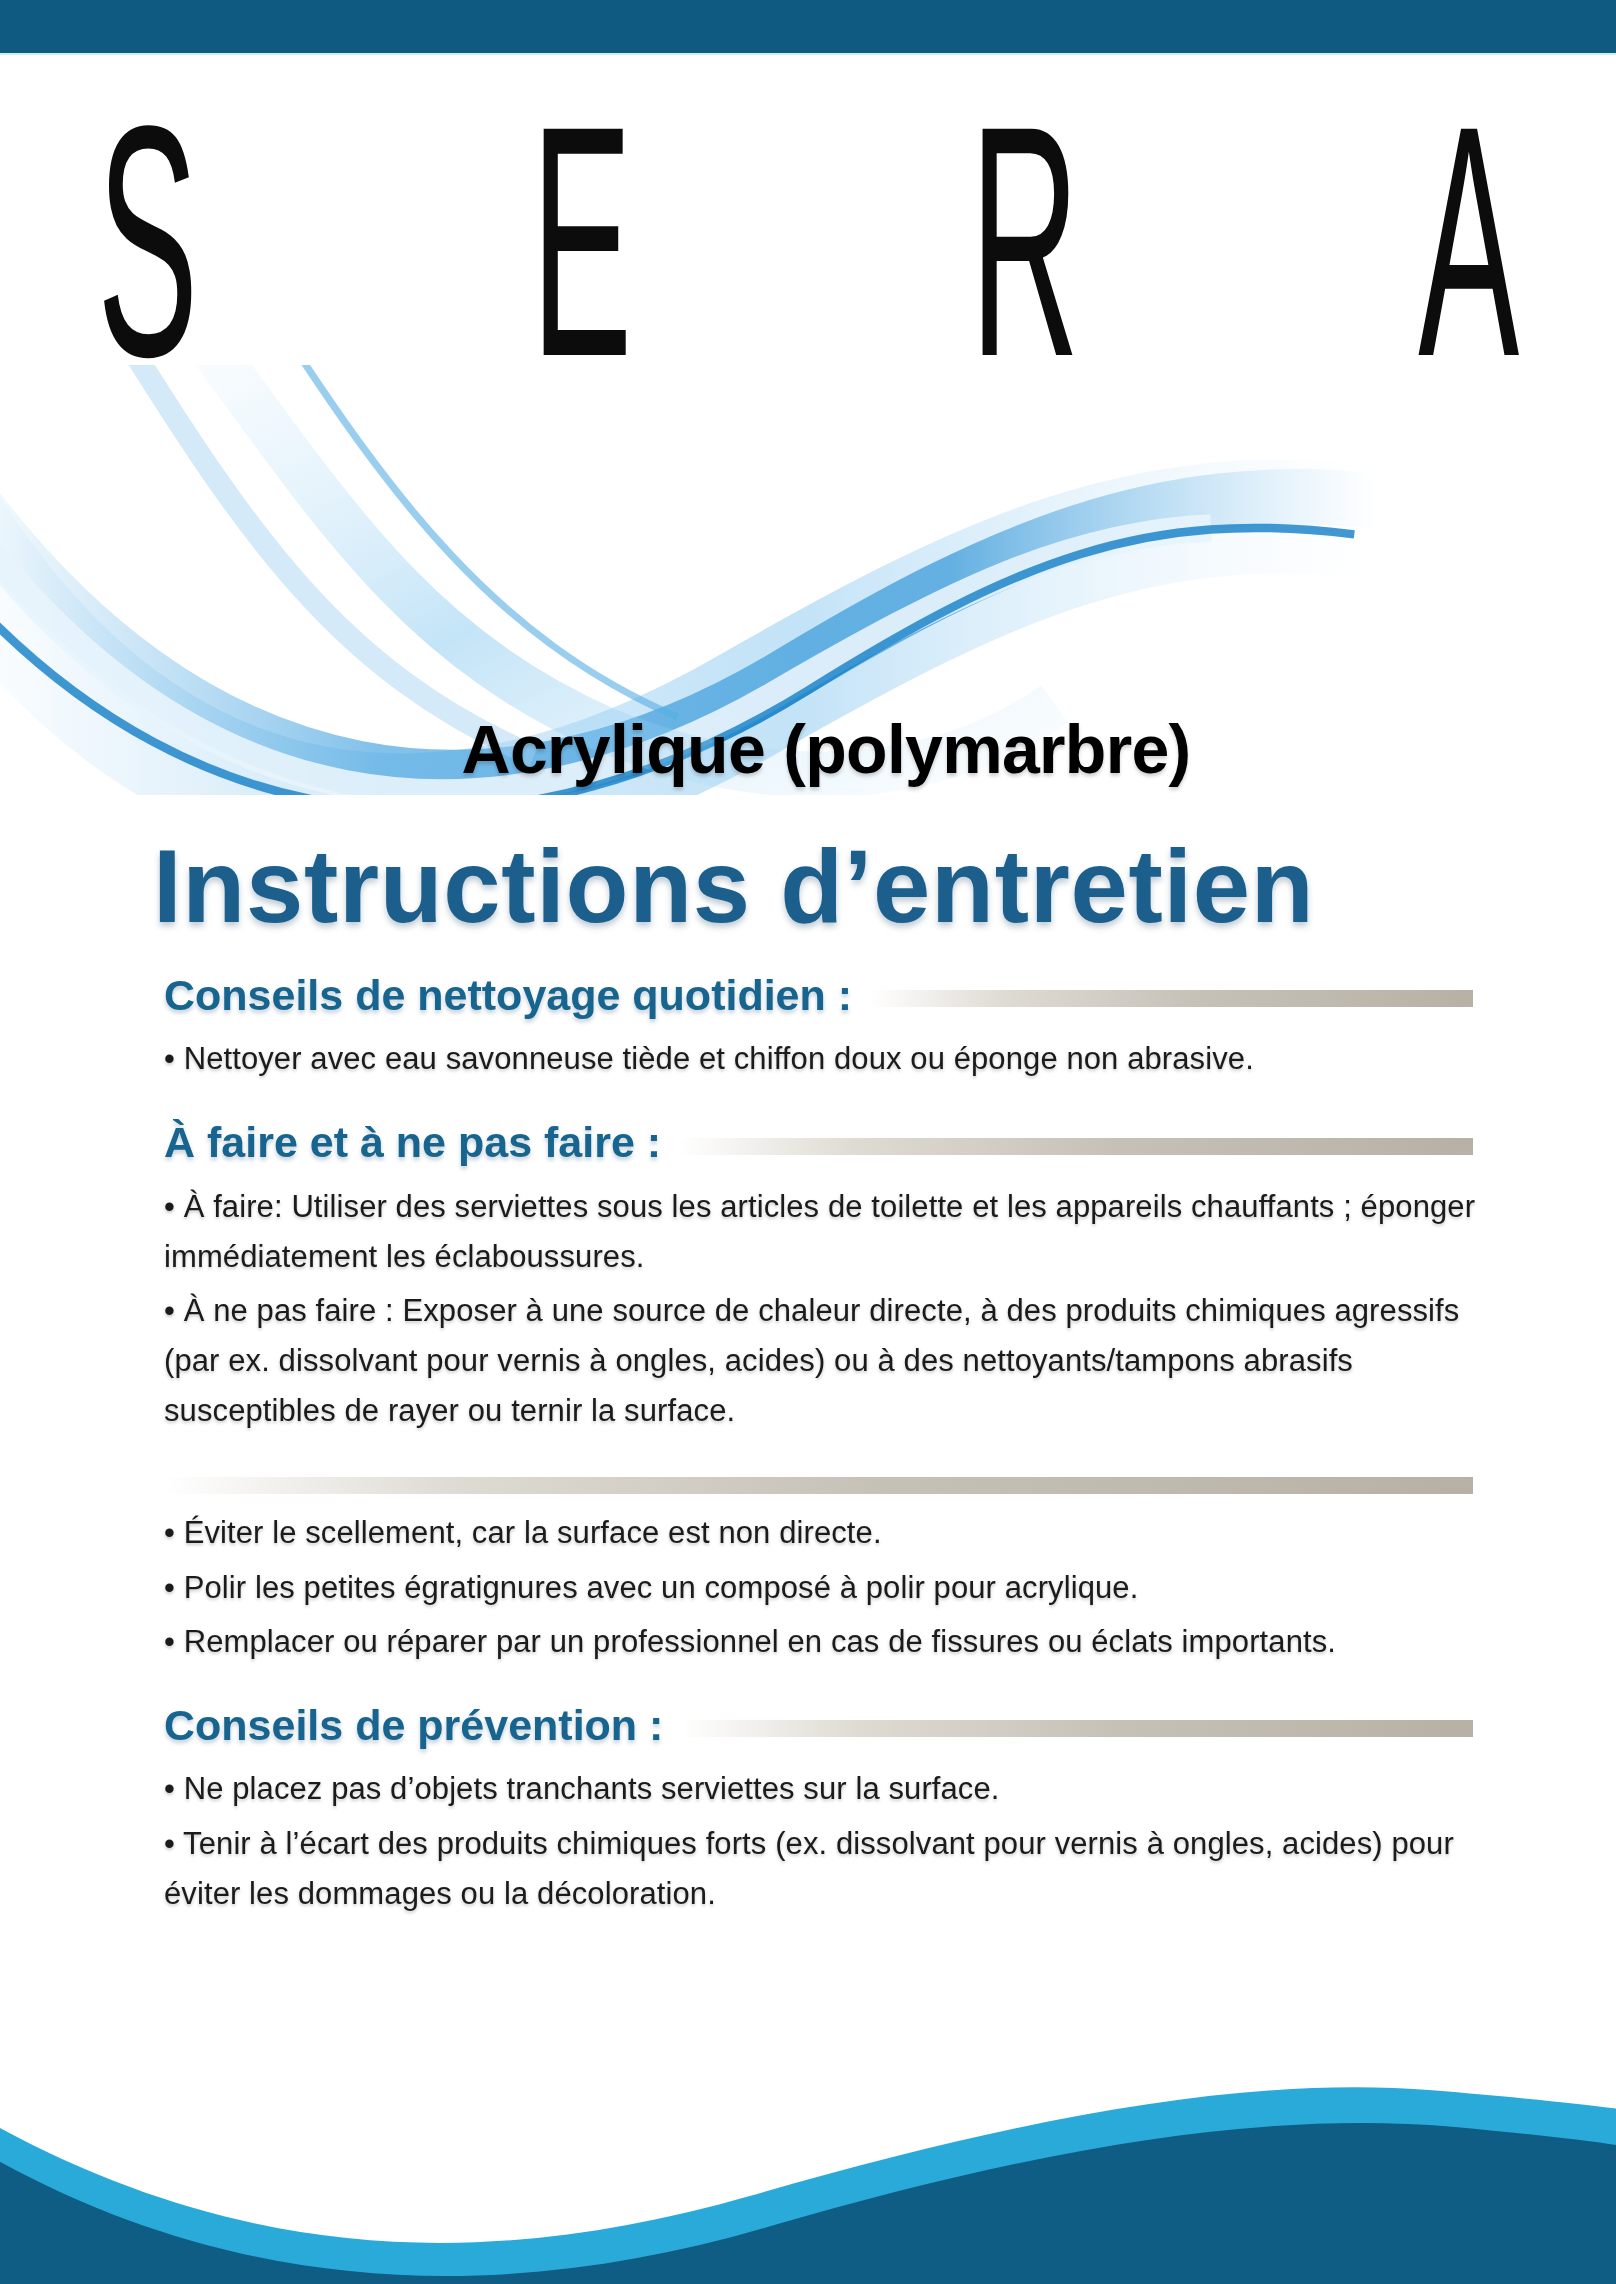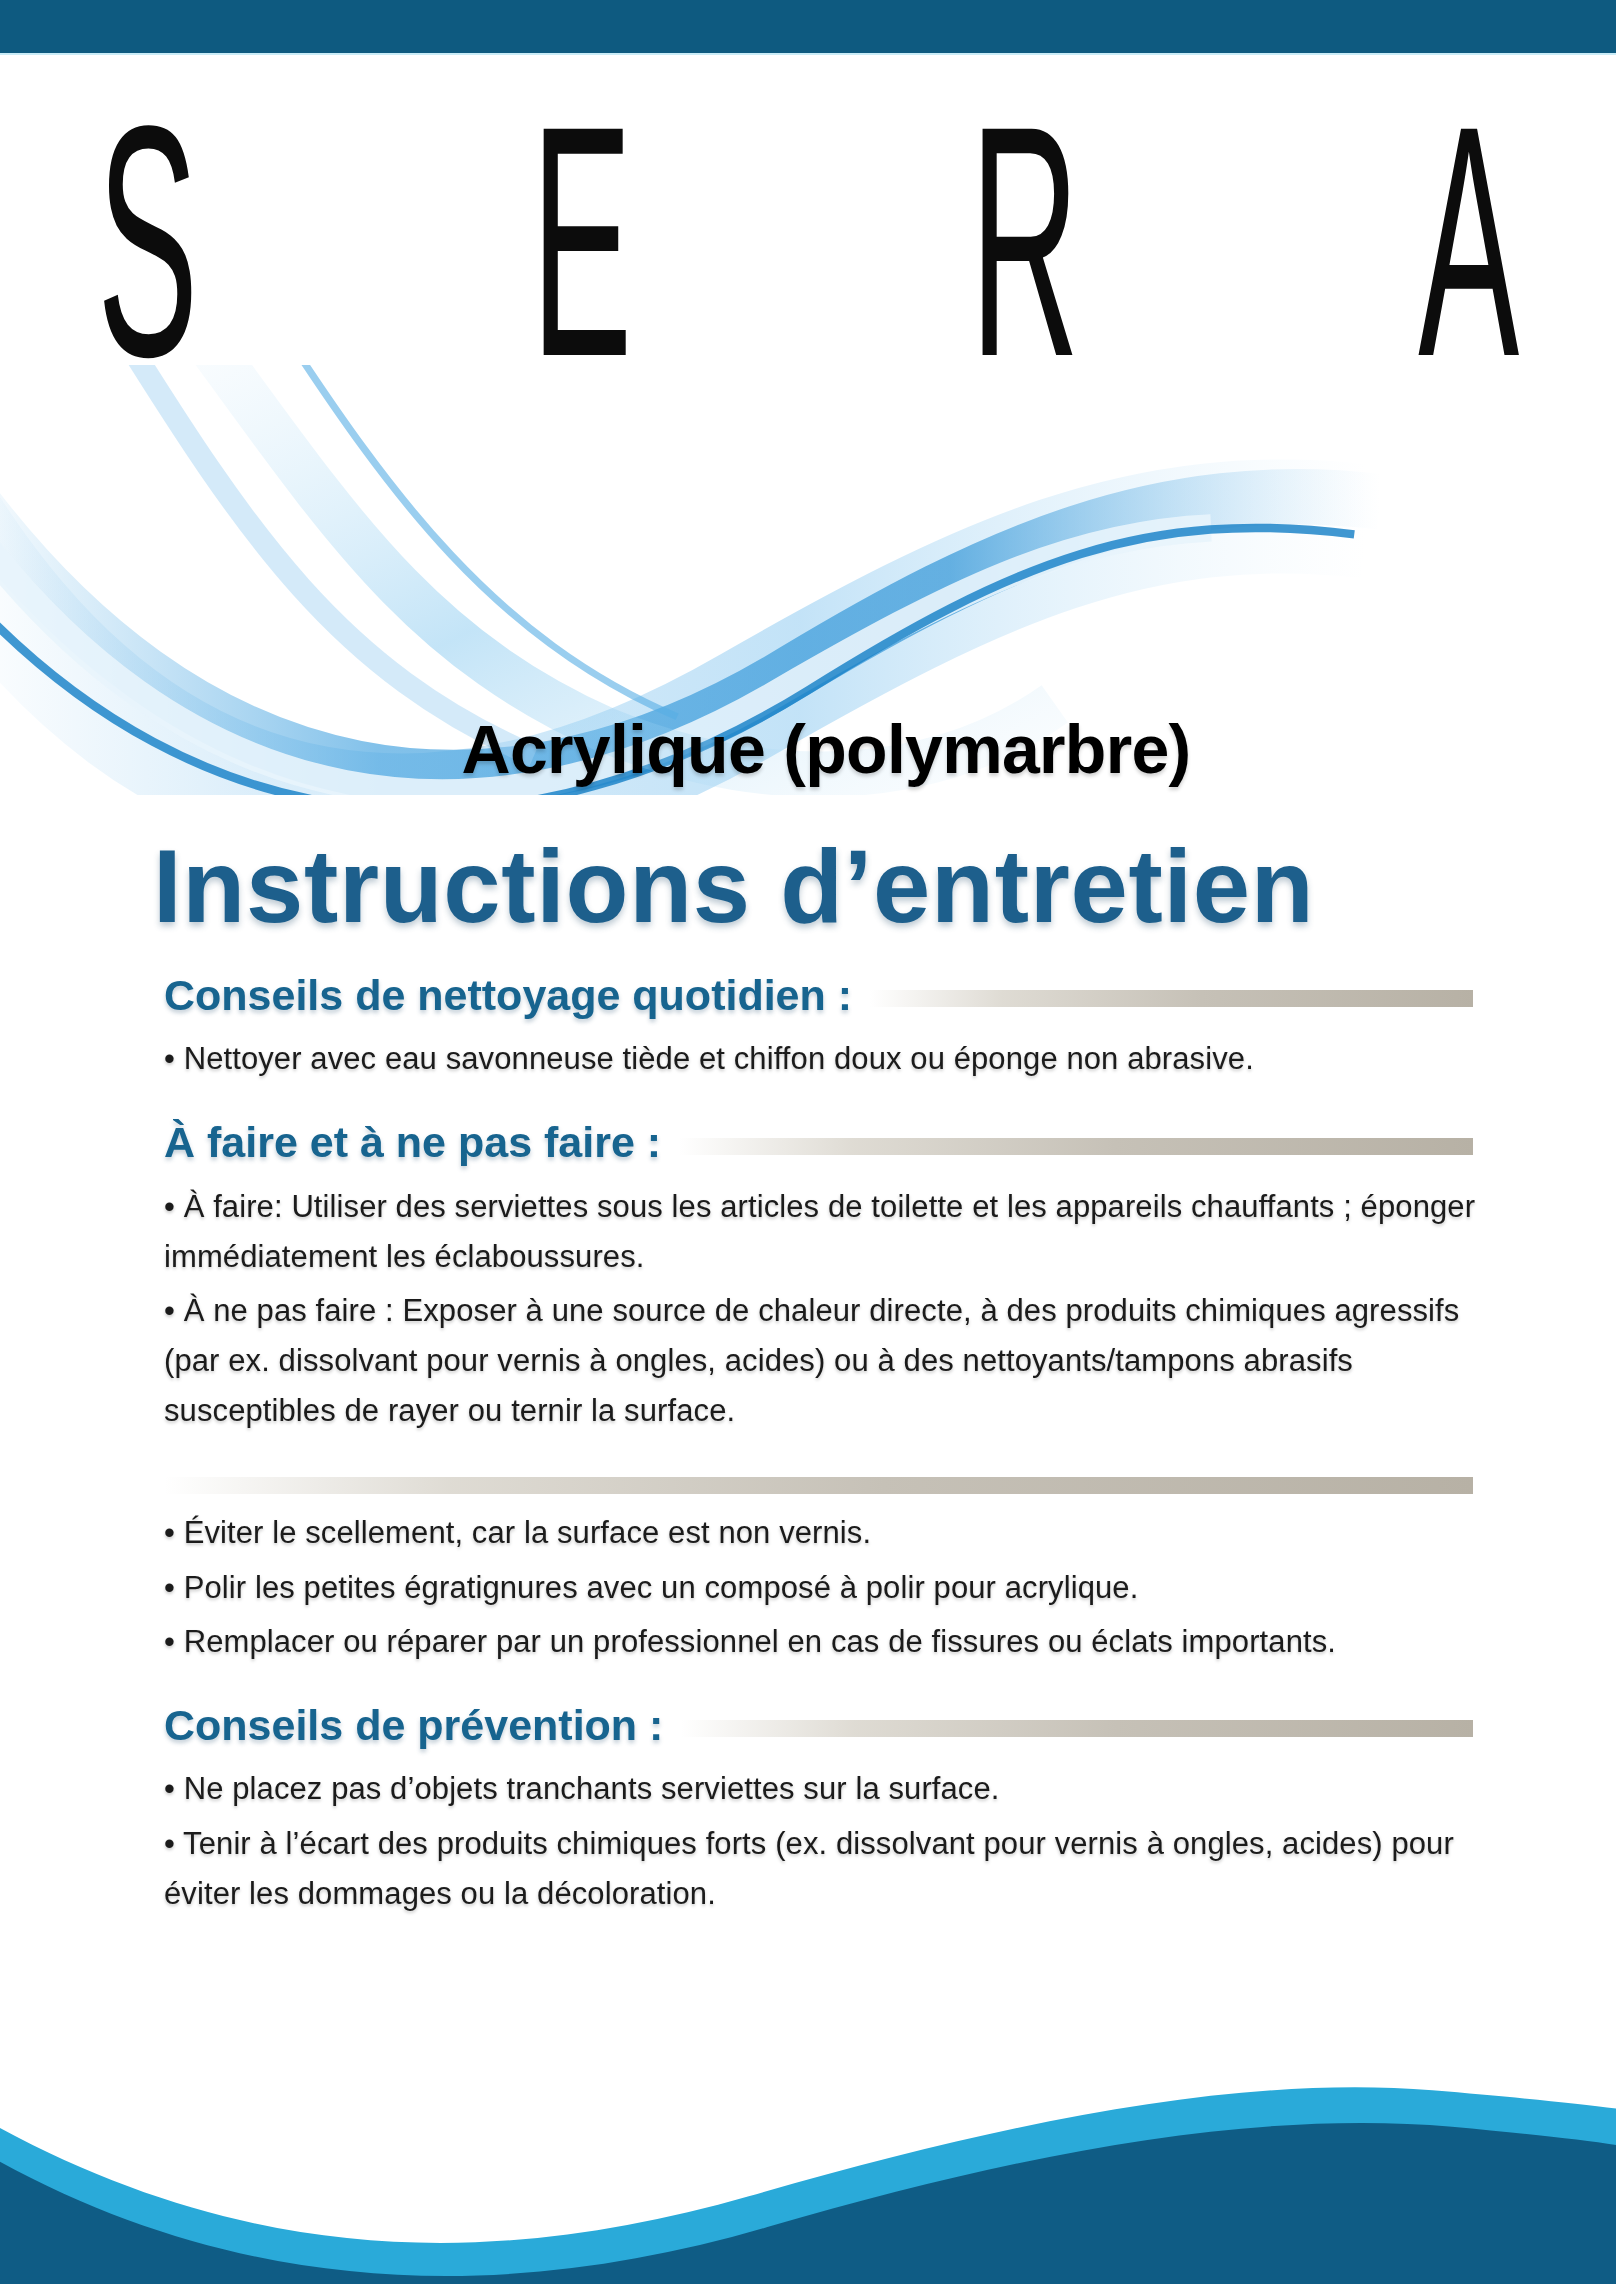--- a/index.html
+++ b/index.html
@@ -181,21 +181,21 @@
         <div class="rule"></div>
       </div>
       <p class="bullet">• À faire: Utiliser des serviettes sous les articles de toilette et les appareils chauffants ; éponger immédiatement les éclaboussures.</p>
       <p class="bullet">• À ne pas faire : Exposer à une source de chaleur directe, à des produits chimiques agressifs (par ex. dissolvant pour vernis à ongles, acides) ou à des nettoyants/tampons abrasifs susceptibles de rayer ou ternir la surface.</p>
     </section>
 
     <section class="section">
       <div class="heading-row">
         <div class="rule"></div>
       </div>
-      <p class="bullet">• Éviter le scellement, car la surface est non vernis.</p>
+      <p class="bullet">• Éviter le scellement, car la surface est non directe.</p>
       <p class="bullet">• Polir les petites égratignures avec un composé à polir pour acrylique.</p>
       <p class="bullet">• Remplacer ou réparer par un professionnel en cas de fissures ou éclats importants.</p>
     </section>
 
     <section class="section">
       <div class="heading-row">
         <h2>Conseils de prévention :</h2>
         <div class="rule"></div>
       </div>
       <p class="bullet">• Ne placez pas d’objets tranchants serviettes sur la surface.</p>

